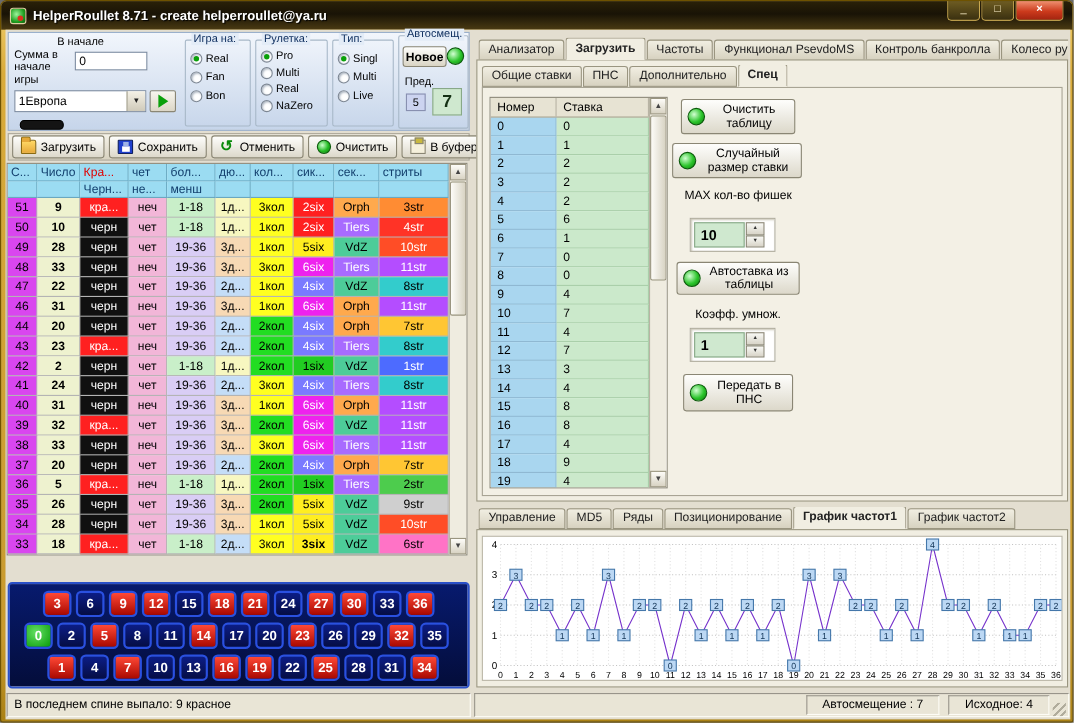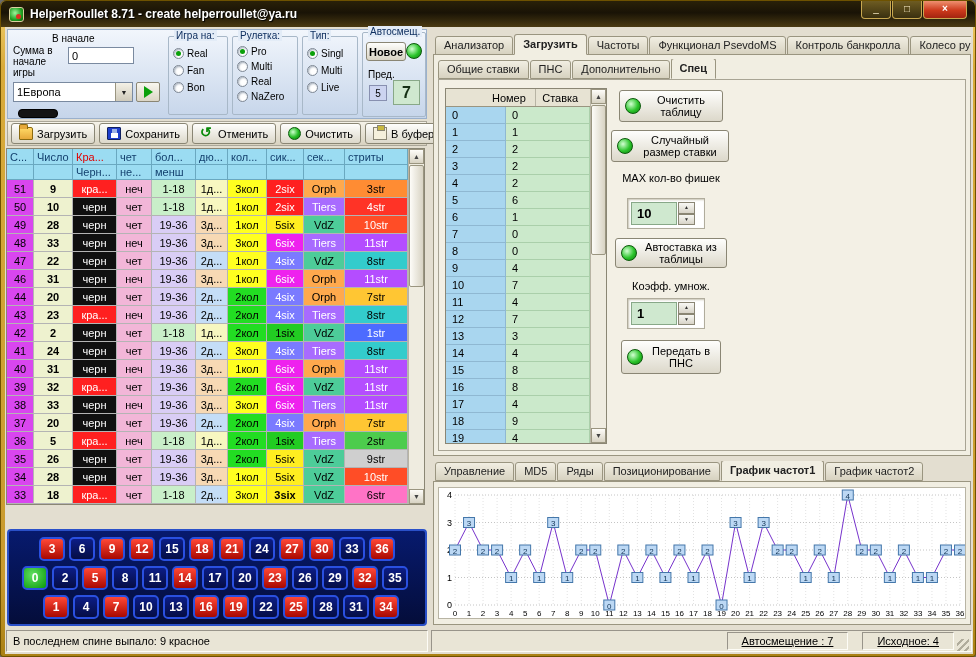--- a/index.html
+++ b/index.html
@@ -111,34 +111,34 @@
   .nbtn.red { background:linear-gradient(180deg,#ff4836,#a80800); }
   .nbtn.zero { background:radial-gradient(circle at 40% 35%,#63e063,#089a08); }
 
   
   .statusbar { position:absolute; height:22px; background:#e9e5d6; border:1px solid; border-color:#98948a #fdfcf6 #fdfcf6 #98948a;
     display:flex; align-items:center; font-size:11px; padding:0 6px; }
   #statusL { left:1px; top:603px; width:422px;align-items:center; }
   #statusR { left:426px; top:603px; width:541px; padding:0 2px; }
   .sr-fill { flex:1; }
   .sr-cell { border:1px solid; border-color:#98948a #fdfcf6 #fdfcf6 #98948a; height:18px; display:flex; align-items:center;
-    padding:0 14px; margin-left:14px; white-space:nowrap;text-decoration:underline; }
+    padding:0 14px; margin-left:8px; white-space:nowrap; }
   #statusR::after { content:""; width:12px; height:12px; margin-left:3px; align-self:flex-end;
     background:repeating-linear-gradient(135deg,transparent 0 3px,#b0ac9c 3px 5px); }
 
   
   #rtabs { left:430px; top:7px; width:536px; height:21px; }
   .rpage { position:absolute; left:428px; top:27px; width:538px; height:402px; background:#f1eee2; border:1px solid #9a9580; }
   #stabs { left:4px; top:4px; width:528px; height:20px; }
   .spage { position:absolute; left:4px; top:24px; width:528px; height:372px; border:1px solid #a8a494; background:#f3f0e5; }
 
   .btable { position:absolute; left:6px; top:8px; width:162px; height:356px; background:#fff; border:1px solid #8a8674; overflow:hidden; }
   .bhead { display:flex; height:18px; background:#e7e3d3; border-bottom:1px solid #9a9580; }
   .bh { display:flex; align-items:center; padding-left:6px; font-size:11px; border-right:1px solid #b8b4a4; }
-  .bw0 { width:60px;margin-left:40px; } .bw1 { width:84px; }
+  .bw0 { width:60px; } .bw1 { width:84px; }
   .brow { display:flex; height:17px; }
   .bcell { display:flex; align-items:center; padding-left:6px; font-size:11px; }
   .bnum { width:60px; background:#a9d6ef; border-right:1px solid #8fb8d2; border-bottom:1px solid #8fb8d2; }
   .bstake { width:84px; background:#cbe9cb; border-right:1px solid #aacfaa; border-bottom:1px solid #aacfaa; }
 
   .cbtn { position:absolute; display:flex; align-items:center; gap:4px; padding:2px 5px; font-size:11px;
     border:1px solid #8a8674; border-radius:3px; background:linear-gradient(180deg,#fefefc,#dcd8ca); }
   .cbtn .blab { flex:1; text-align:center; line-height:12px; white-space:normal; }
   .bc-clear    { left:180px; top:10px;  width:104px; height:32px; }
   .bc-random   { left:172px; top:50px;  width:118px; height:32px; }

